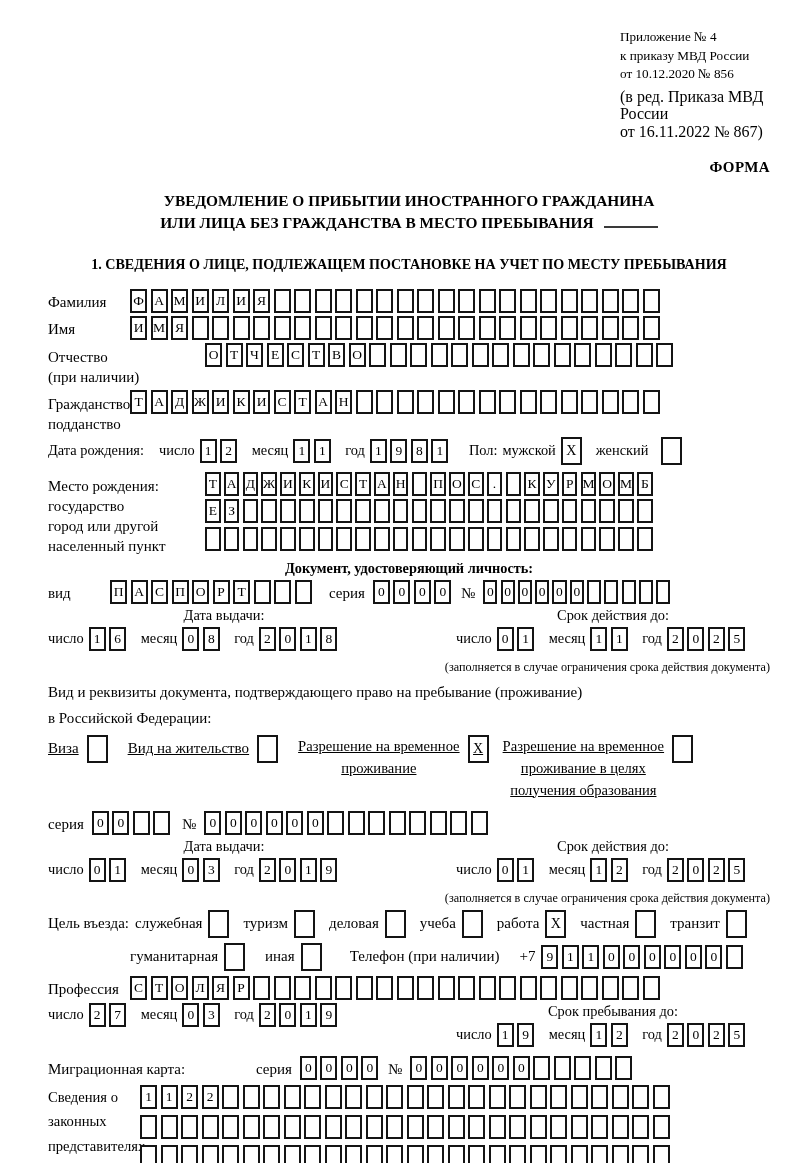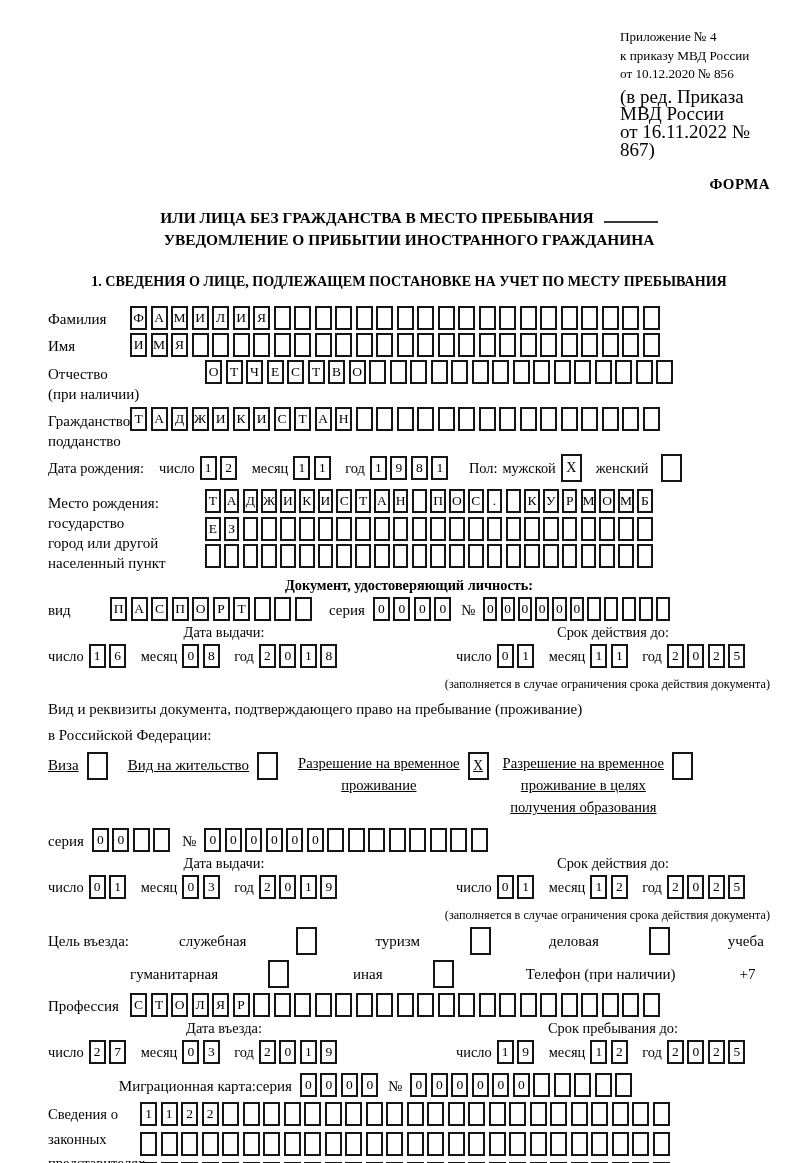--- a/index.html
+++ b/index.html
@@ -3,21 +3,21 @@
 <meta charset="utf-8">
 <style>
   * { margin:0; padding:0; box-sizing:border-box; }
   html,body { background:#ffffff; }
   body {
     width:800px; height:1163px; overflow:hidden;
     font-family:"Liberation Serif","DejaVu Serif",serif;
     color:#000; padding:28px 30px 0 48px; font-size:15px;
   }
   .hdr { margin-left:572px; font-size:13.2px; line-height:18.6px; }
-  .hdr-rev { margin-left:572px; font-size:19px; line-height:17.6px; margin-top:4px; }
+  .hdr-rev { margin-left:572px; font-size:16px; line-height:17.6px; margin-top:4px; }
   .forma { text-align:right; font-weight:bold; font-size:15px; margin-top:18px; letter-spacing:.4px; }
   .title { text-align:center; font-weight:bold; font-size:15.4px; line-height:22px; margin-top:14px; }
   .blank-underline { display:inline-block; width:54px; border-bottom:2.5px solid #3a3a3a; height:13px; margin-left:10px; }
   .sec { text-align:center; font-weight:bold; font-size:14.1px; margin-top:22px; margin-bottom:16px; white-space:nowrap; }
 
   .frow { display:flex; align-items:flex-start; margin-bottom:3px; }
   .flabel { font-size:15px; line-height:19px; padding-top:4px; white-space:nowrap; }
   .w82 { width:82px; flex:0 0 82px; }
   .w62 { width:62px; flex:0 0 62px; }
   .w157 { width:157px; flex:0 0 157px; }
@@ -47,21 +47,21 @@
   .daterow .grp { margin-right:11px; }
   .note { text-align:right; font-size:12.2px; margin-top:9px; margin-bottom:4px; }
 
   .intro { font-size:15px; line-height:26px; }
   .optrow { display:flex; align-items:flex-start; margin-top:4px; margin-bottom:10px; }
   .opt { display:flex; align-items:flex-start;text-decoration:underline; }
   .opt .optlabel { padding-top:5px; white-space:nowrap; }
   .optlines { text-align:center; font-size:14.6px; line-height:22px; }
   .optbox { margin-left:8px; }
 
-  .purpose-row { display:flex; align-items:center; margin-bottom:5px; white-space:nowrap;gap:44px; }
+  .purpose-row { display:flex; align-items:center; margin-bottom:5px; white-space:nowrap; }
   .purpose-row .plabel { margin-right:6px; }
   .purpose-row .pbox { margin-right:14px; }
 
   .legal-label div { line-height:24.5px; font-size:14.6px; white-space:nowrap; }
   .w92 { width:92px; flex:0 0 92px; }
 </style>
 </head>
 <body>
 
 <div class="hdr">
@@ -69,22 +69,22 @@
   <div>к приказу МВД России</div>
   <div>от 10.12.2020 № 856</div>
 </div>
 <div class="hdr-rev">
   <div>(в ред. Приказа МВД России</div>
   <div>от 16.11.2022 № 867)</div>
 </div>
 <div class="forma">ФОРМА</div>
 
 <div class="title">
+  <div>УВЕДОМЛЕНИЕ О ПРИБЫТИИ ИНОСТРАННОГО ГРАЖДАНИНА</div>
   <div><span>ИЛИ ЛИЦА БЕЗ ГРАЖДАНСТВА В МЕСТО ПРЕБЫВАНИЯ</span><span class="blank-underline"></span></div>
-  <div>УВЕДОМЛЕНИЕ О ПРИБЫТИИ ИНОСТРАННОГО ГРАЖДАНИНА</div>
 </div>
 
 <div class="sec">1. СВЕДЕНИЯ О ЛИЦЕ, ПОДЛЕЖАЩЕМ ПОСТАНОВКЕ НА УЧЕТ ПО МЕСТУ ПРЕБЫВАНИЯ</div>
 
 <div class="frow">
   <div class="flabel w82">Фамилия</div>
   <div class="cells">
       <span class="cell">Ф</span>
       <span class="cell">А</span>
       <span class="cell">М</span>
@@ -610,21 +610,20 @@
       <span class="cell"></span>
       <span class="cell"></span>
       <span class="cell"></span>
       <span class="cell"></span>
       <span class="cell"></span>
     </div>
 </div>
 
 <div class="dblock">
   <div class="dhalf1">
-    <div class="dhead">Дата въезда:</div>
     <div class="daterow">
       <span class="dl">число</span>
       <span class="cells grp">
           <span class="cell">2</span>
           <span class="cell">7</span>
         </span>
       <span class="dl">месяц</span>
       <span class="cells grp">
           <span class="cell">0</span>
           <span class="cell">3</span>
@@ -655,21 +654,21 @@
       <span class="cells">
           <span class="cell">2</span>
           <span class="cell">0</span>
           <span class="cell">2</span>
           <span class="cell">5</span>
         </span>
     </div>
   </div>
 </div>
 
-<div class="frow" style="margin-top:9px;text-align:right;">
+<div class="frow" style="margin-top:9px;">
   <div class="flabel" style="width:208px;">Миграционная карта:</div>
   <div class="flabel mr8">серия</div>
   <div class="cells">
       <span class="cell">0</span>
       <span class="cell">0</span>
       <span class="cell">0</span>
       <span class="cell">0</span>
     </div>
   <div class="flabel ml6 mr8">№</div>
   <div class="cells">

